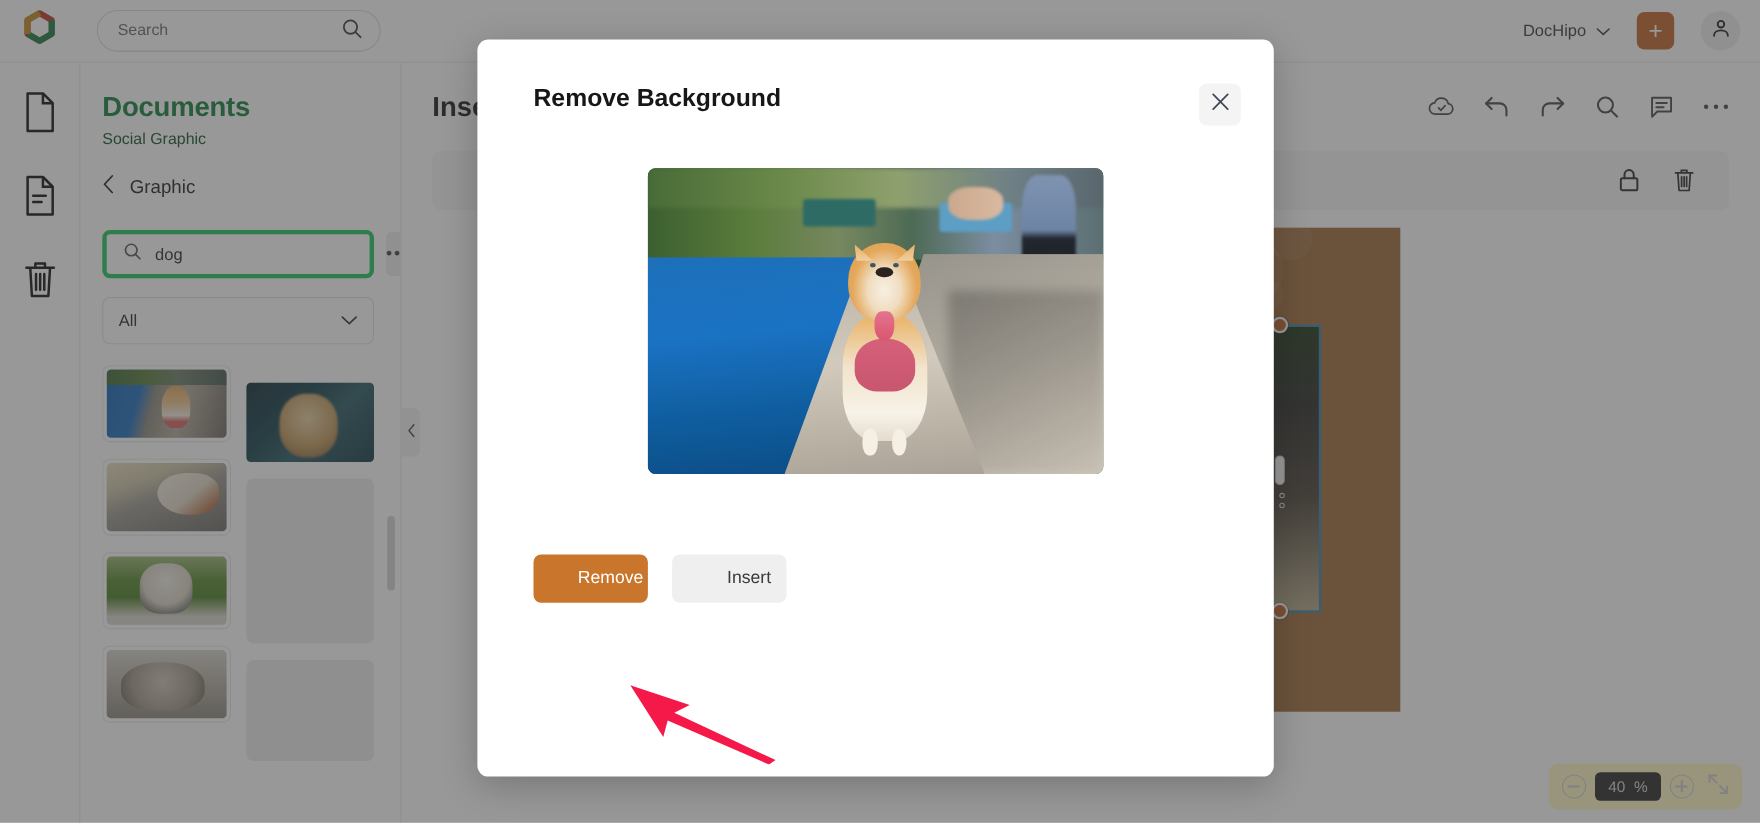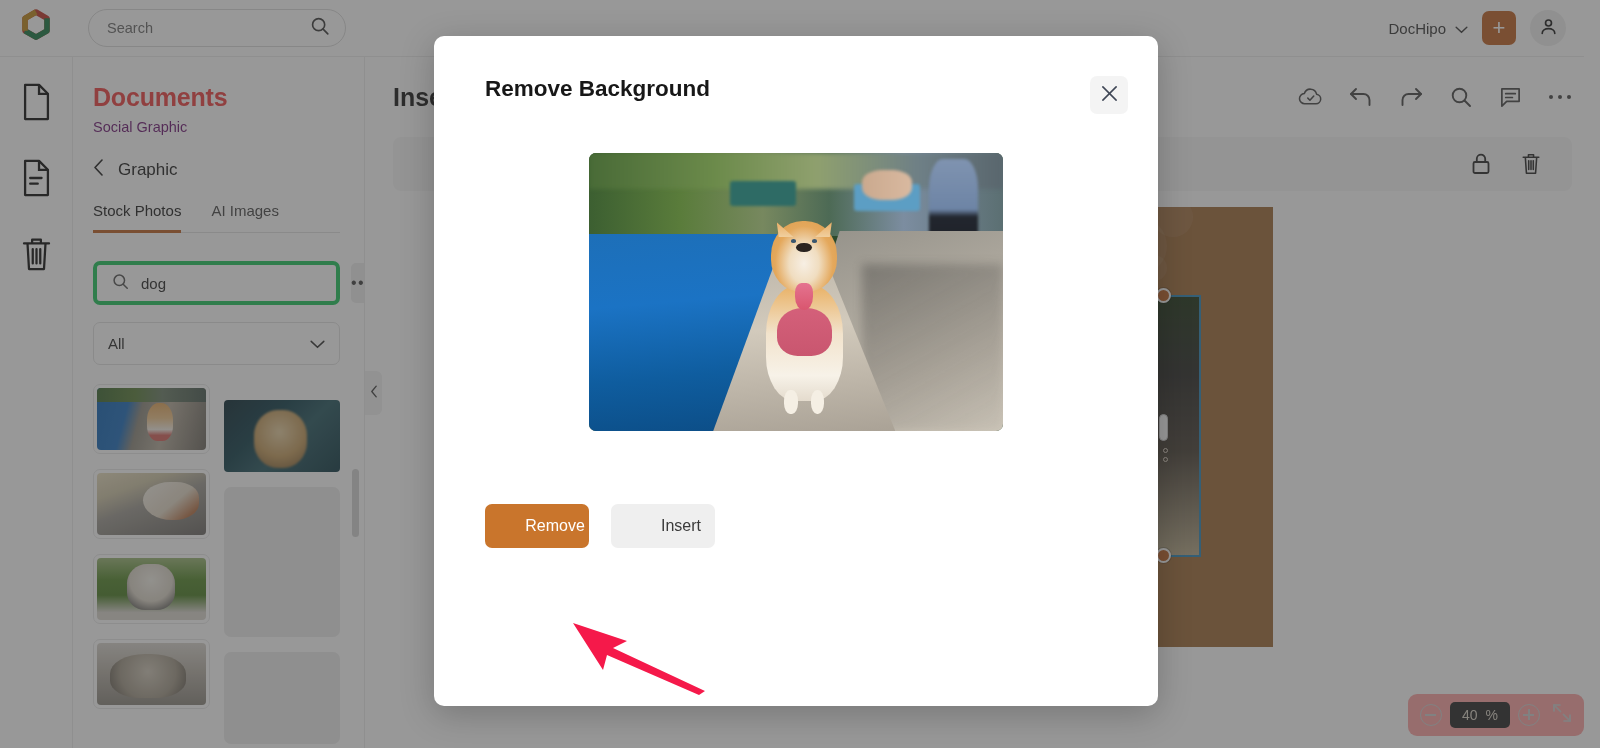--- a/index.html
+++ b/index.html
@@ -9,39 +9,39 @@
     overflow: hidden;
     font-family: "Liberation Sans", sans-serif;
     background: #ffffff;
   }
 
   
   .app { position: absolute; inset: 0; background: #ffffff; }
 
   
   .topbar {
-    position: absolute; top: 0; left: 0; right: 16px; height: 57px;
+    position: absolute; top: 0; left: 0; right: 0; height: 57px;
     background: #ffffff; display: flex; align-items: center;
     border-bottom: 1px solid #ececec; z-index: 5;
   }
   .logo { margin-left: 16px; width: 40px; height: 40px; position: relative; }
   .search-box {
     margin-left: 32px; width: 258px; height: 38px;
     border: 1px solid #dadada; border-radius: 19px;
     display: flex; align-items: center; padding: 0 14px 0 18px;
     background: #fff;
   }
   .search-box input {
     flex: 1; border: none; outline: none; font-size: 14.5px;
     color: #5a5a5a; background: transparent;
     font-family: "Liberation Sans", sans-serif;
   }
   .search-box input::placeholder { color: #6d6d6d; }
   .topbar-right {
-    margin-left: auto; display: flex; align-items: center; gap: 14px;
+    margin-left: auto; display: flex; align-items: center; gap: 24px;
     margin-right: 18px;
   }
   .workspace-chip {
     display: flex; align-items: center; gap: 9px;
     font-size: 15px; color: #3a3a3a; cursor: pointer;
   }
   .plus-btn {
     width: 34px; height: 34px; border-radius: 7px; background: #c0652a;
     display: flex; align-items: center; justify-content: center;
     color: #fff; font-size: 22px; line-height: 1; cursor: pointer;
@@ -67,22 +67,22 @@
     content: ""; position: absolute; left: -27px; top: 2px;
     width: 5px; height: 58px; background: #c0652a; border-radius: 0 3px 3px 0;
   }
 
   
   .panel {
     position: absolute; top: 57px; left: 73px; width: 292px; bottom: 0;
     background: #fff; border-right: 1px solid #ececec;
     padding: 26px 24px 0 20px; z-index: 3; overflow: hidden;
   }
-  .panel-title { font-size: 25px; font-weight: bold; color: #ef4444; letter-spacing: -0.2px; }
-  .panel-sub { font-size: 14.5px; color: #701a75; margin-top: 7px; }
+  .panel-title { font-size: 25px; font-weight: bold; color: #15803d; letter-spacing: -0.2px; }
+  .panel-sub { font-size: 14.5px; color: #14532d; margin-top: 7px; }
   .back-row {
     display: flex; align-items: center; gap: 14px;
     margin-top: 24px; cursor: pointer;
   }
   .back-row .label { font-size: 17px; color: #222; }
   .tabs {
     display: flex; gap: 30px; margin-top: 22px;
     border-bottom: 1px solid #e2e2e2;
   }
   .tab {
@@ -227,21 +227,21 @@
     position: absolute; width: 15px; height: 15px; border-radius: 50%;
     background: #c0652a; border: 2.5px solid #fff;
     box-shadow: 0 0 0 1px rgba(0,0,0,0.18);
   }
   .handle-bar {
     position: absolute; width: 9px; height: 27px; border-radius: 5px;
     background: #fff; border: 1.5px solid #cfcfcf;
   }
   .zoombar {
     position: absolute; right: 16px; bottom: 12px; height: 42px;
-    background: #fca5a5; border-radius: 9px; display: flex; align-items: center;
+    background: #fef9c3; border-radius: 9px; display: flex; align-items: center;
     gap: 8px; padding: 16px 12px; z-index: 7;
   }
   .zoombar .circ {
     width: 22px; height: 22px; border-radius: 50%; border: 1.7px solid #cfcfcf;
     position: relative; cursor: pointer;
   }
   .zoombar .circ::before {
     content: ""; position: absolute; left: 4px; top: 9px; width: 11px; height: 1.7px;
     background: #cfcfcf;
   }
@@ -424,24 +424,20 @@
 
     <div class="back-row">
       <span>
         <svg width="11" height="17" viewBox="0 0 11 17" fill="none" stroke="#222" stroke-width="1.6">
             <path d="M9 1 L2 8.5 L9 16" stroke-linecap="round" stroke-linejoin="round"></path>
           </svg>
       </span>
       <span class="label">Graphic</span>
     </div>
 
-    <div class="tabs">
-      <div class="tab active">Stock Photos</div>
-      <div class="tab">AI Images</div>
-    </div>
 
     <div class="panel-search">
       <span>
         <svg width="19" height="19" viewBox="0 0 24 24" fill="none" stroke="#555" stroke-width="1.9">
           <circle cx="10.5" cy="10.5" r="6.6"></circle>
             <line x1="15.4" y1="15.4" x2="20.5" y2="20.5" stroke-linecap="round"></line>
         </svg>
       </span>
       <input value="dog" placeholder="Search" style="">
       <div class="dots-btn">

